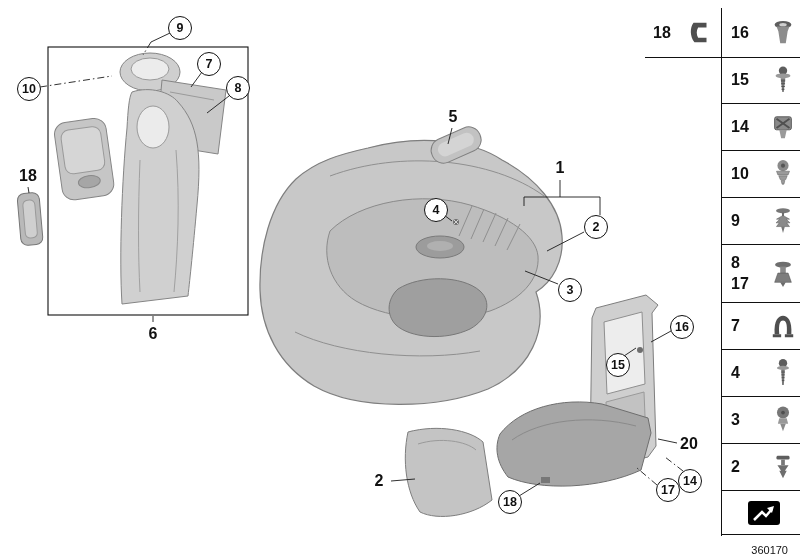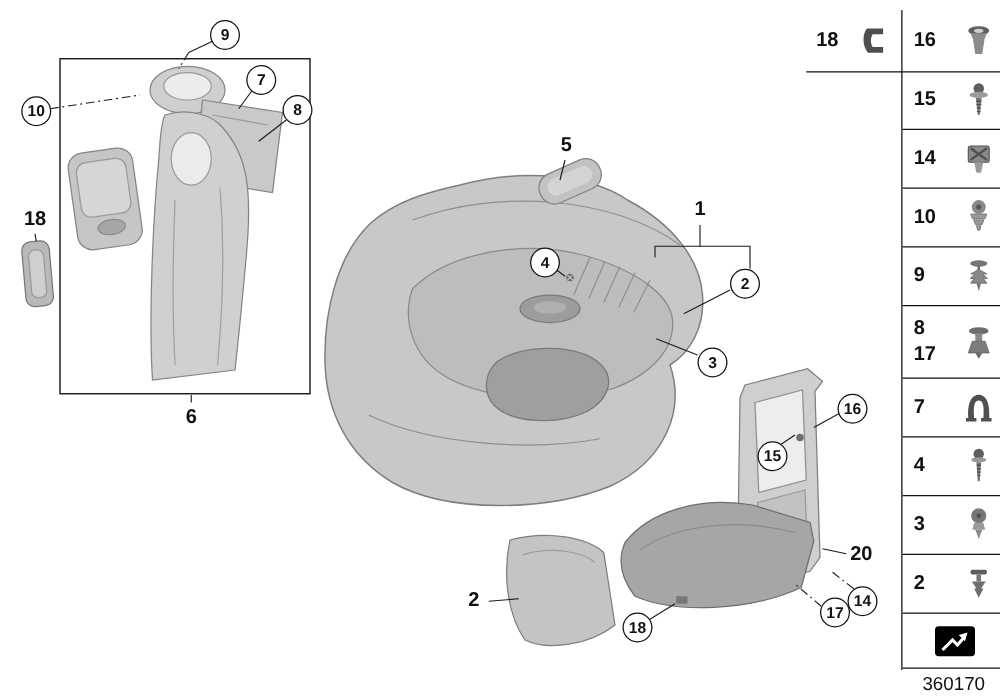--- a/index.html
+++ b/index.html
@@ -16,21 +16,21 @@
   .pt-c18{width:76px;display:flex;align-items:center;justify-content:space-between;
           padding:2px 8px 2px 8px;box-sizing:border-box;}
   .pt-c16{width:79px;display:flex;align-items:center;justify-content:space-between;
           padding:2px 4px 2px 10px;box-sizing:border-box;}
   .pt-col{position:absolute;left:77px;top:49px;width:78px;}
   .pt-cell{display:flex;align-items:center;justify-content:space-between;border-bottom:1px solid #111;
            padding:2px 4px 2px 9px;box-sizing:border-box;cursor:pointer;}
   .pt-num{font-weight:bold;font-size:16px;line-height:1.1;}
   .pt-nums{display:flex;flex-direction:column;gap:3px;}
   .pt-icon svg{display:block;}
-  .doc-number{position:absolute;right:12px;bottom:4px;font-size:15px;z-index:3;}
+  .doc-number{position:absolute;right:12px;bottom:4px;font-size:11px;z-index:3;}
 </style>
 </head>
 <body>
 
 <div class="stage">
 
   <svg class="drawing" width="800" height="560" viewBox="0 0 800 560">
 
     <rect x="48" y="47" width="200" height="268" fill="none" stroke="#111" stroke-width="1.1"></rect>
 

